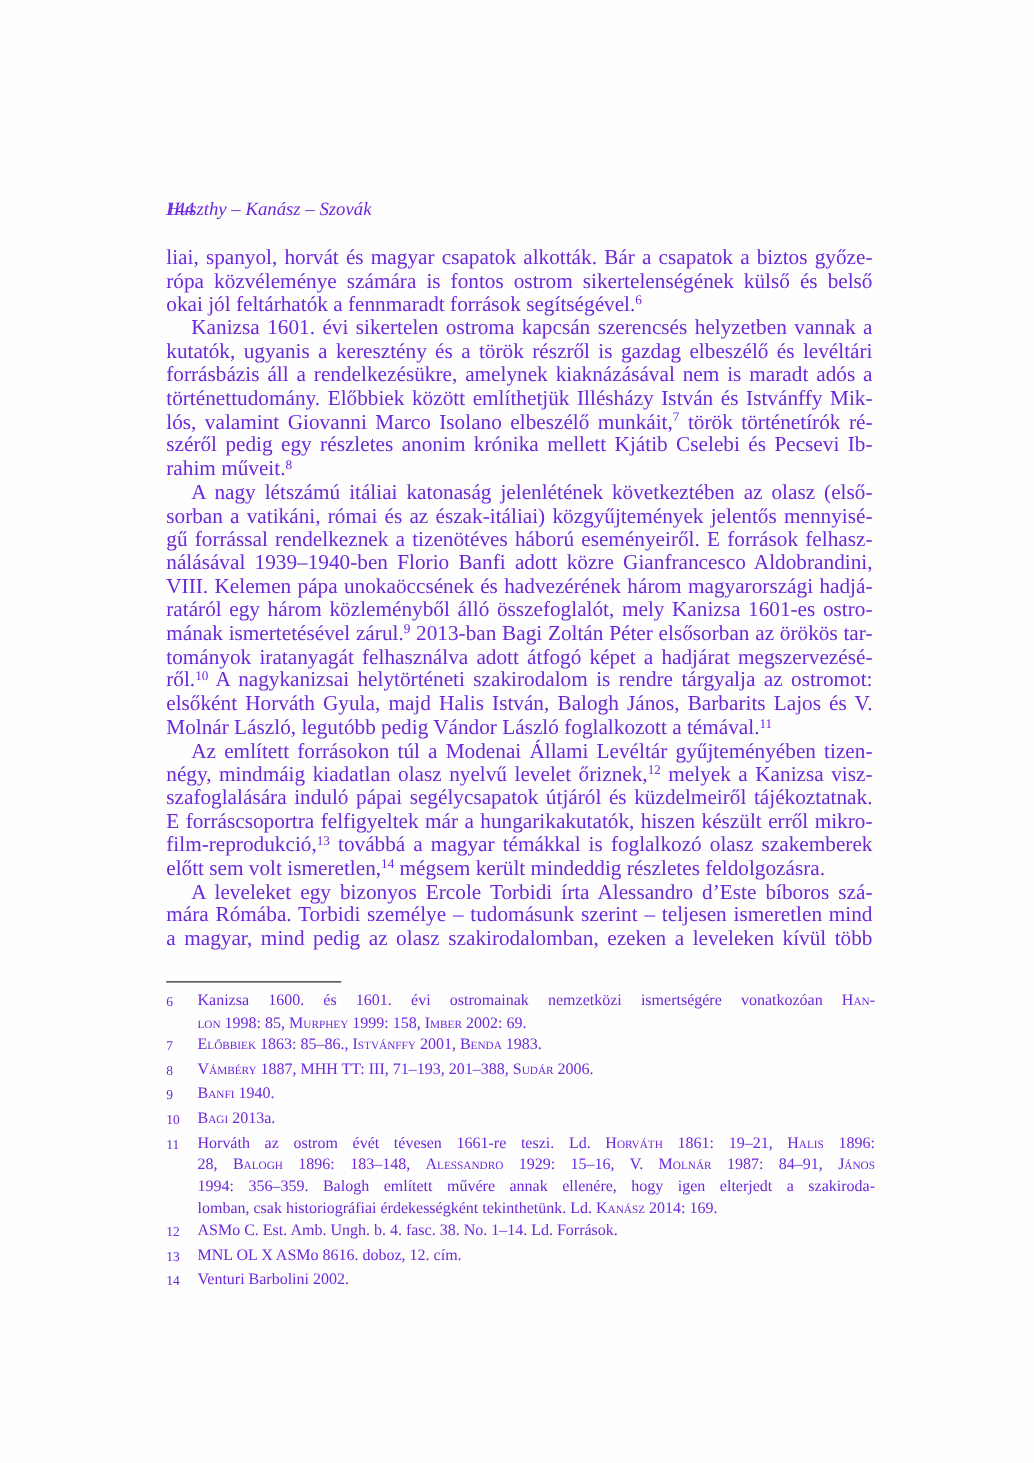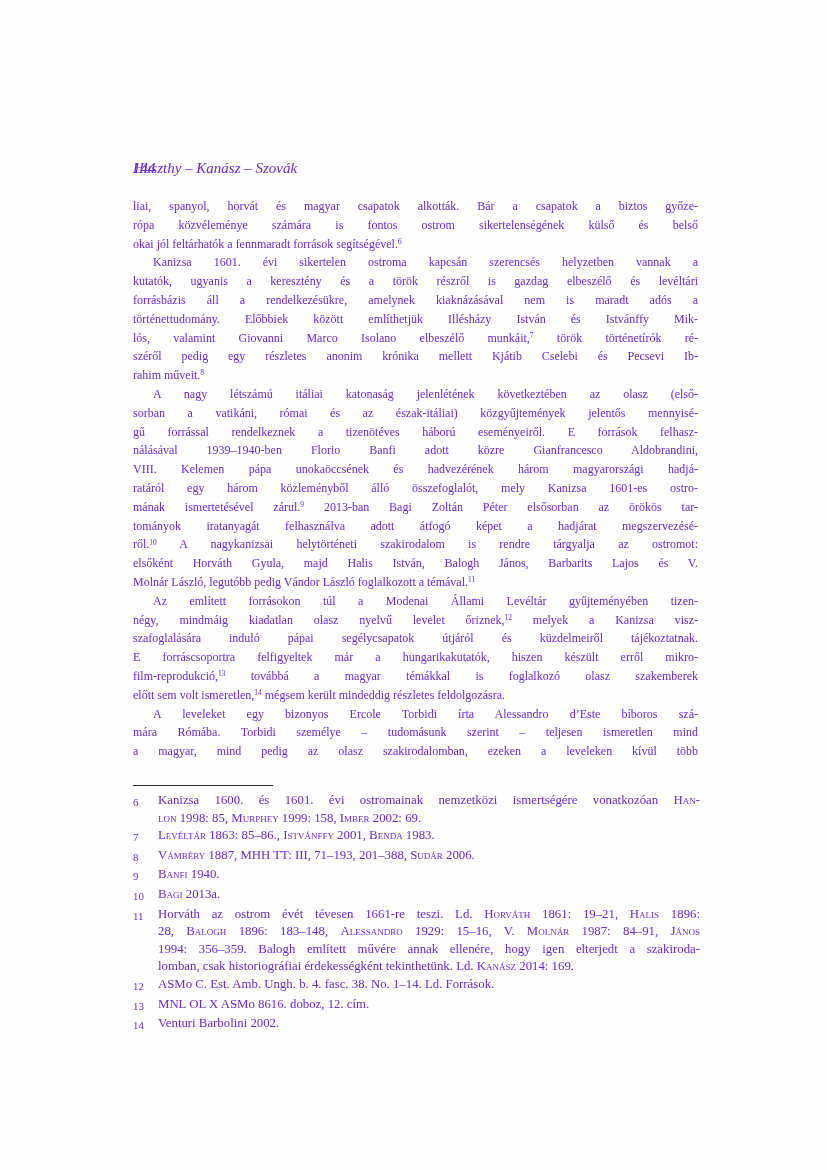--- a/index.html
+++ b/index.html
@@ -21,21 +21,21 @@
     font-style: italic;
     font-size: 15px;
     line-height: 18px;
   }
   .pagenum { position: absolute; left: 0; top: 0; }
   .running-title { display: block; text-align: left; }
 
   .bodytext {
     position: absolute;
     top: 197px; left: 133px; width: 565px;
-    font-size: 12px;
+    font-size: 17px;
     line-height: 18.8px;
   }
   .line {
     text-align: justify;
     text-align-last: justify;
     white-space: normal;
   }
   .line.flush { text-align-last: left; }
   .line.indent { text-indent: 20px; }
 
@@ -124,21 +124,21 @@
       <div class="fn">
         <span class="fn-num">6</span>
         <div class="fn-text">
           <div class="line">Kanizsa 1600. és 1601. évi ostromainak nemzetközi ismertségére vonatkozóan <span class="sc">Han-</span></div>
           <div class="line flush"><span class="sc">lon</span> 1998: 85, <span class="sc">Murphey</span> 1999: 158, <span class="sc">Imber</span> 2002: 69.</div>
         </div>
       </div>
       <div class="fn">
         <span class="fn-num">7</span>
         <div class="fn-text">
-          <div class="line flush"><span class="sc">Levéltár</span> 1863: 85–86., <span class="sc">Istvánffy</span> 2001, <span class="sc">Benda</span> 1983.</div>
+          <div class="line flush"><span class="sc">Előbbiek</span> 1863: 85–86., <span class="sc">Istvánffy</span> 2001, <span class="sc">Benda</span> 1983.</div>
         </div>
       </div>
       <div class="fn">
         <span class="fn-num">8</span>
         <div class="fn-text">
           <div class="line flush"><span class="sc">Vámbéry</span> 1887, MHH TT: III, 71–193, 201–388, <span class="sc">Sudár</span> 2006.</div>
         </div>
       </div>
       <div class="fn">
         <span class="fn-num">9</span>

